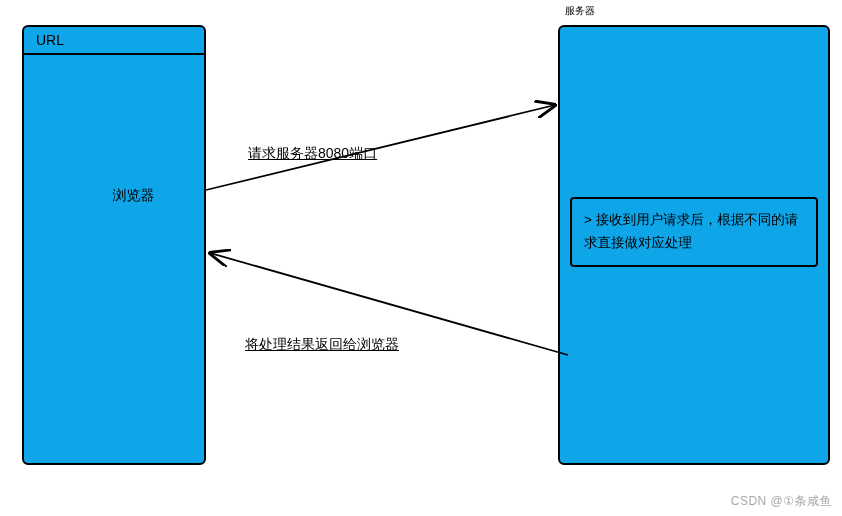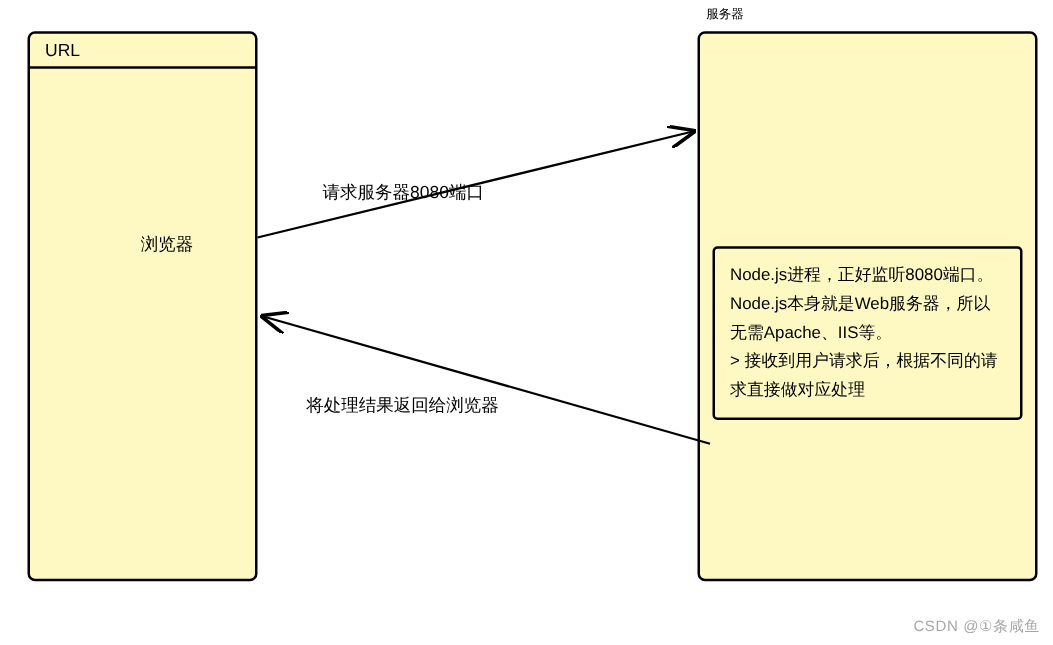--- a/index.html
+++ b/index.html
@@ -9,21 +9,21 @@
       position: relative;
       font-family: "Microsoft YaHei", Arial, sans-serif;
       font-size: 14px;
       background: #fff;
       color: #000;
     }
     .box {
       position: absolute;
       border: 2px solid #000;
       border-radius: 6px;
-      background: #fef9c3;
+      background: #0ea5e9;
     }
     .browser-box {
       left: 22px;
       top: 25px;
       width: 184px;
       height: 440px;
     }
     .url-header {
       position: absolute;
       left: 0;
@@ -64,22 +64,22 @@
       border: 2px solid #000;
       border-radius: 4px;
       padding: 10px 12px;
       font-size: 13.5px;
       line-height: 1.7;
     }
     .arrow-label {
       position: absolute;
       font-size: 14px;
     }
-    .req-label { left: 258px; top: 145px; }
-    .res-label { left: 245px; top: 316px; }
+    .req-label { left: 248px; top: 145px; text-decoration: underline; }
+    .res-label { left: 245px; top: 336px; text-decoration: underline; }
     svg.arrows {
       position: absolute;
       left: 0; top: 0;
       width: 842px; height: 516px;
       pointer-events: none;
     }
     .watermark {
       position: absolute;
       right: 10px;
       bottom: 6px;
@@ -93,21 +93,20 @@
 
 <div class="server-title">服务器</div>
 
 <div class="box browser-box">
   <div class="url-header">URL</div>
   <div class="browser-label">浏览器</div>
 </div>
 
 <div class="box server-box">
   <div class="inner-box">
-    <div>Node.js进程，正好监听8080端口。Node.js本身就是Web服务器，所以无需Apache、IIS等。</div>
     <div>&gt; 接收到用户请求后，根据不同的请求直接做对应处理</div>
   </div>
 </div>
 
 <svg class="arrows">
   <defs>
     <marker id="arrowhead" markerWidth="12" markerHeight="10" refX="11" refY="5" orient="auto">
       <path d="M0,0 L12,5 L0,10" fill="none" stroke="#000" stroke-width="1.6"></path>
     </marker>
   </defs>

